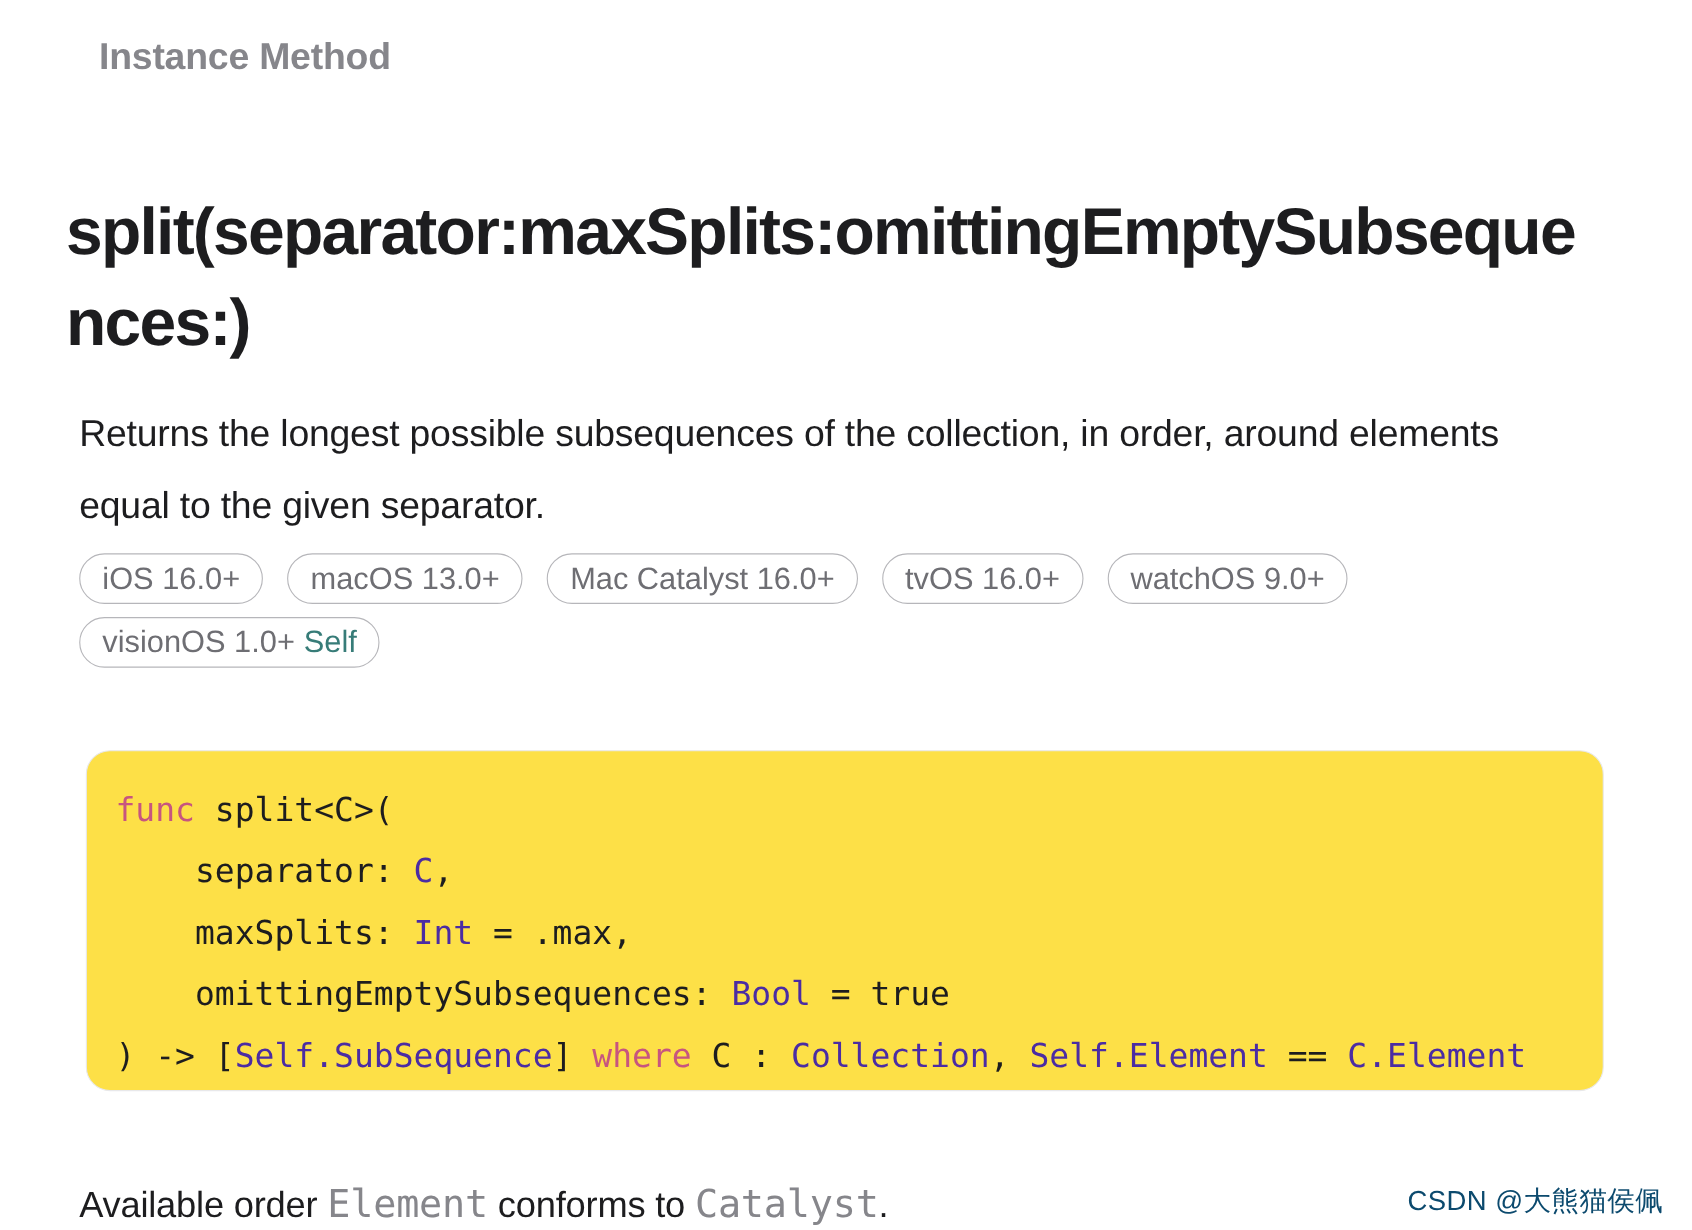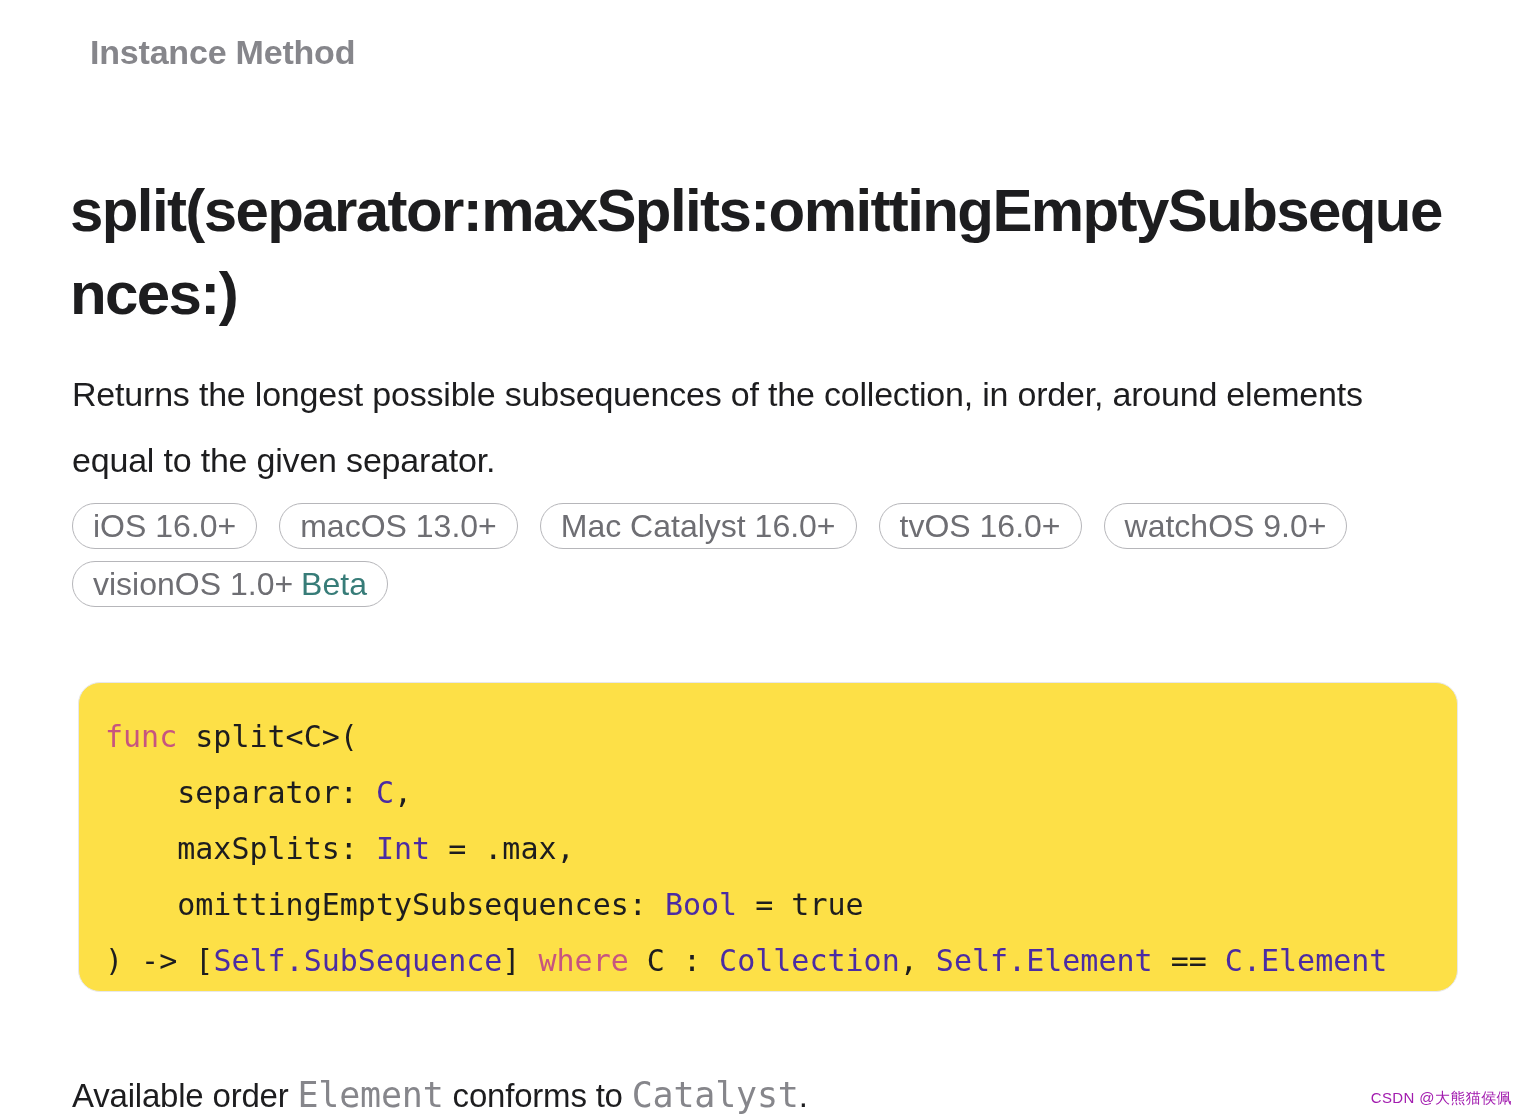--- a/index.html
+++ b/index.html
@@ -36,21 +36,21 @@
     font-weight: 700;
     letter-spacing: -0.2px;
     color: #86868b;
     line-height: 1.2;
     white-space: nowrap;
   }
 
   
   .page-title {
     position: absolute;
-    left: 70px;
+    left: 60px;
     top: 130px;
     width: 1400px;
     font-size: 60px;
     font-weight: 700;
     letter-spacing: -1.6px;
     line-height: 1.38;
     color: #1d1d1f;
     word-break: break-word;
   }
 
@@ -79,21 +79,21 @@
     align-items: flex-start;
   }
   .badge {
     display: inline-flex;
     align-items: center;
     box-sizing: border-box;
     height: 46px;
     padding: 0 20px;
     border: 1.6px solid #b6b6ba;
     border-radius: 23px;
-    font-size: 32px;
+    font-size: 28px;
     line-height: 1;
     color: #6e6e73;
     white-space: nowrap;
     background: #ffffff;
   }
   .badge .beta {
     color: #377c78;
     margin-left: 8px;
   }
 
@@ -138,22 +138,22 @@
     font-family: "DejaVu Sans Mono", "Liberation Mono", monospace;
     font-size: 35px;
     color: #86868b;
   }
 
   
   .watermark {
     position: absolute;
     right: 26px;
     bottom: 10px;
-    font-size: 15px;
-    color: #a21caf;
+    font-size: 25px;
+    color: #0c4a6e;
     white-space: nowrap;
     letter-spacing: 0.4px;
   }
 </style>
 </head>
 <body>
 
 <div class="page">
 
   <div class="eyebrow">Instance Method</div>
@@ -173,21 +173,21 @@
         <span>Mac Catalyst 16.0+</span>
       </span>
       <span class="badge">
         <span>tvOS 16.0+</span>
       </span>
       <span class="badge">
         <span>watchOS 9.0+</span>
       </span>
       <span class="badge">
         <span>visionOS 1.0+</span>
-        <span class="beta">Beta</span>
+        <span class="beta">Self</span>
       </span>
     </div>
 
   <div class="declaration">
     <div class="code"><div><span class="kw">func</span><span> split&lt;C&gt;(</span></div><div><span>    separator: </span><span class="type">C</span><span>,</span></div><div><span>    maxSplits: </span><span class="type">Int</span><span> = .max,</span></div><div><span>    omittingEmptySubsequences: </span><span class="type">Bool</span><span> = true</span></div><div><span>) -&gt; [</span><span class="type">Self.SubSequence</span><span>] </span><span class="kw">where</span><span> C : </span><span class="type">Collection</span><span>, </span><span class="type">Self.Element</span><span> == </span><span class="type">C.Element</span></div></div>
   </div>
 
   <p class="conformance">
     <span>Available order </span><code>Element</code><span> conforms to </span><code>Catalyst</code><span>.</span>
   </p>

